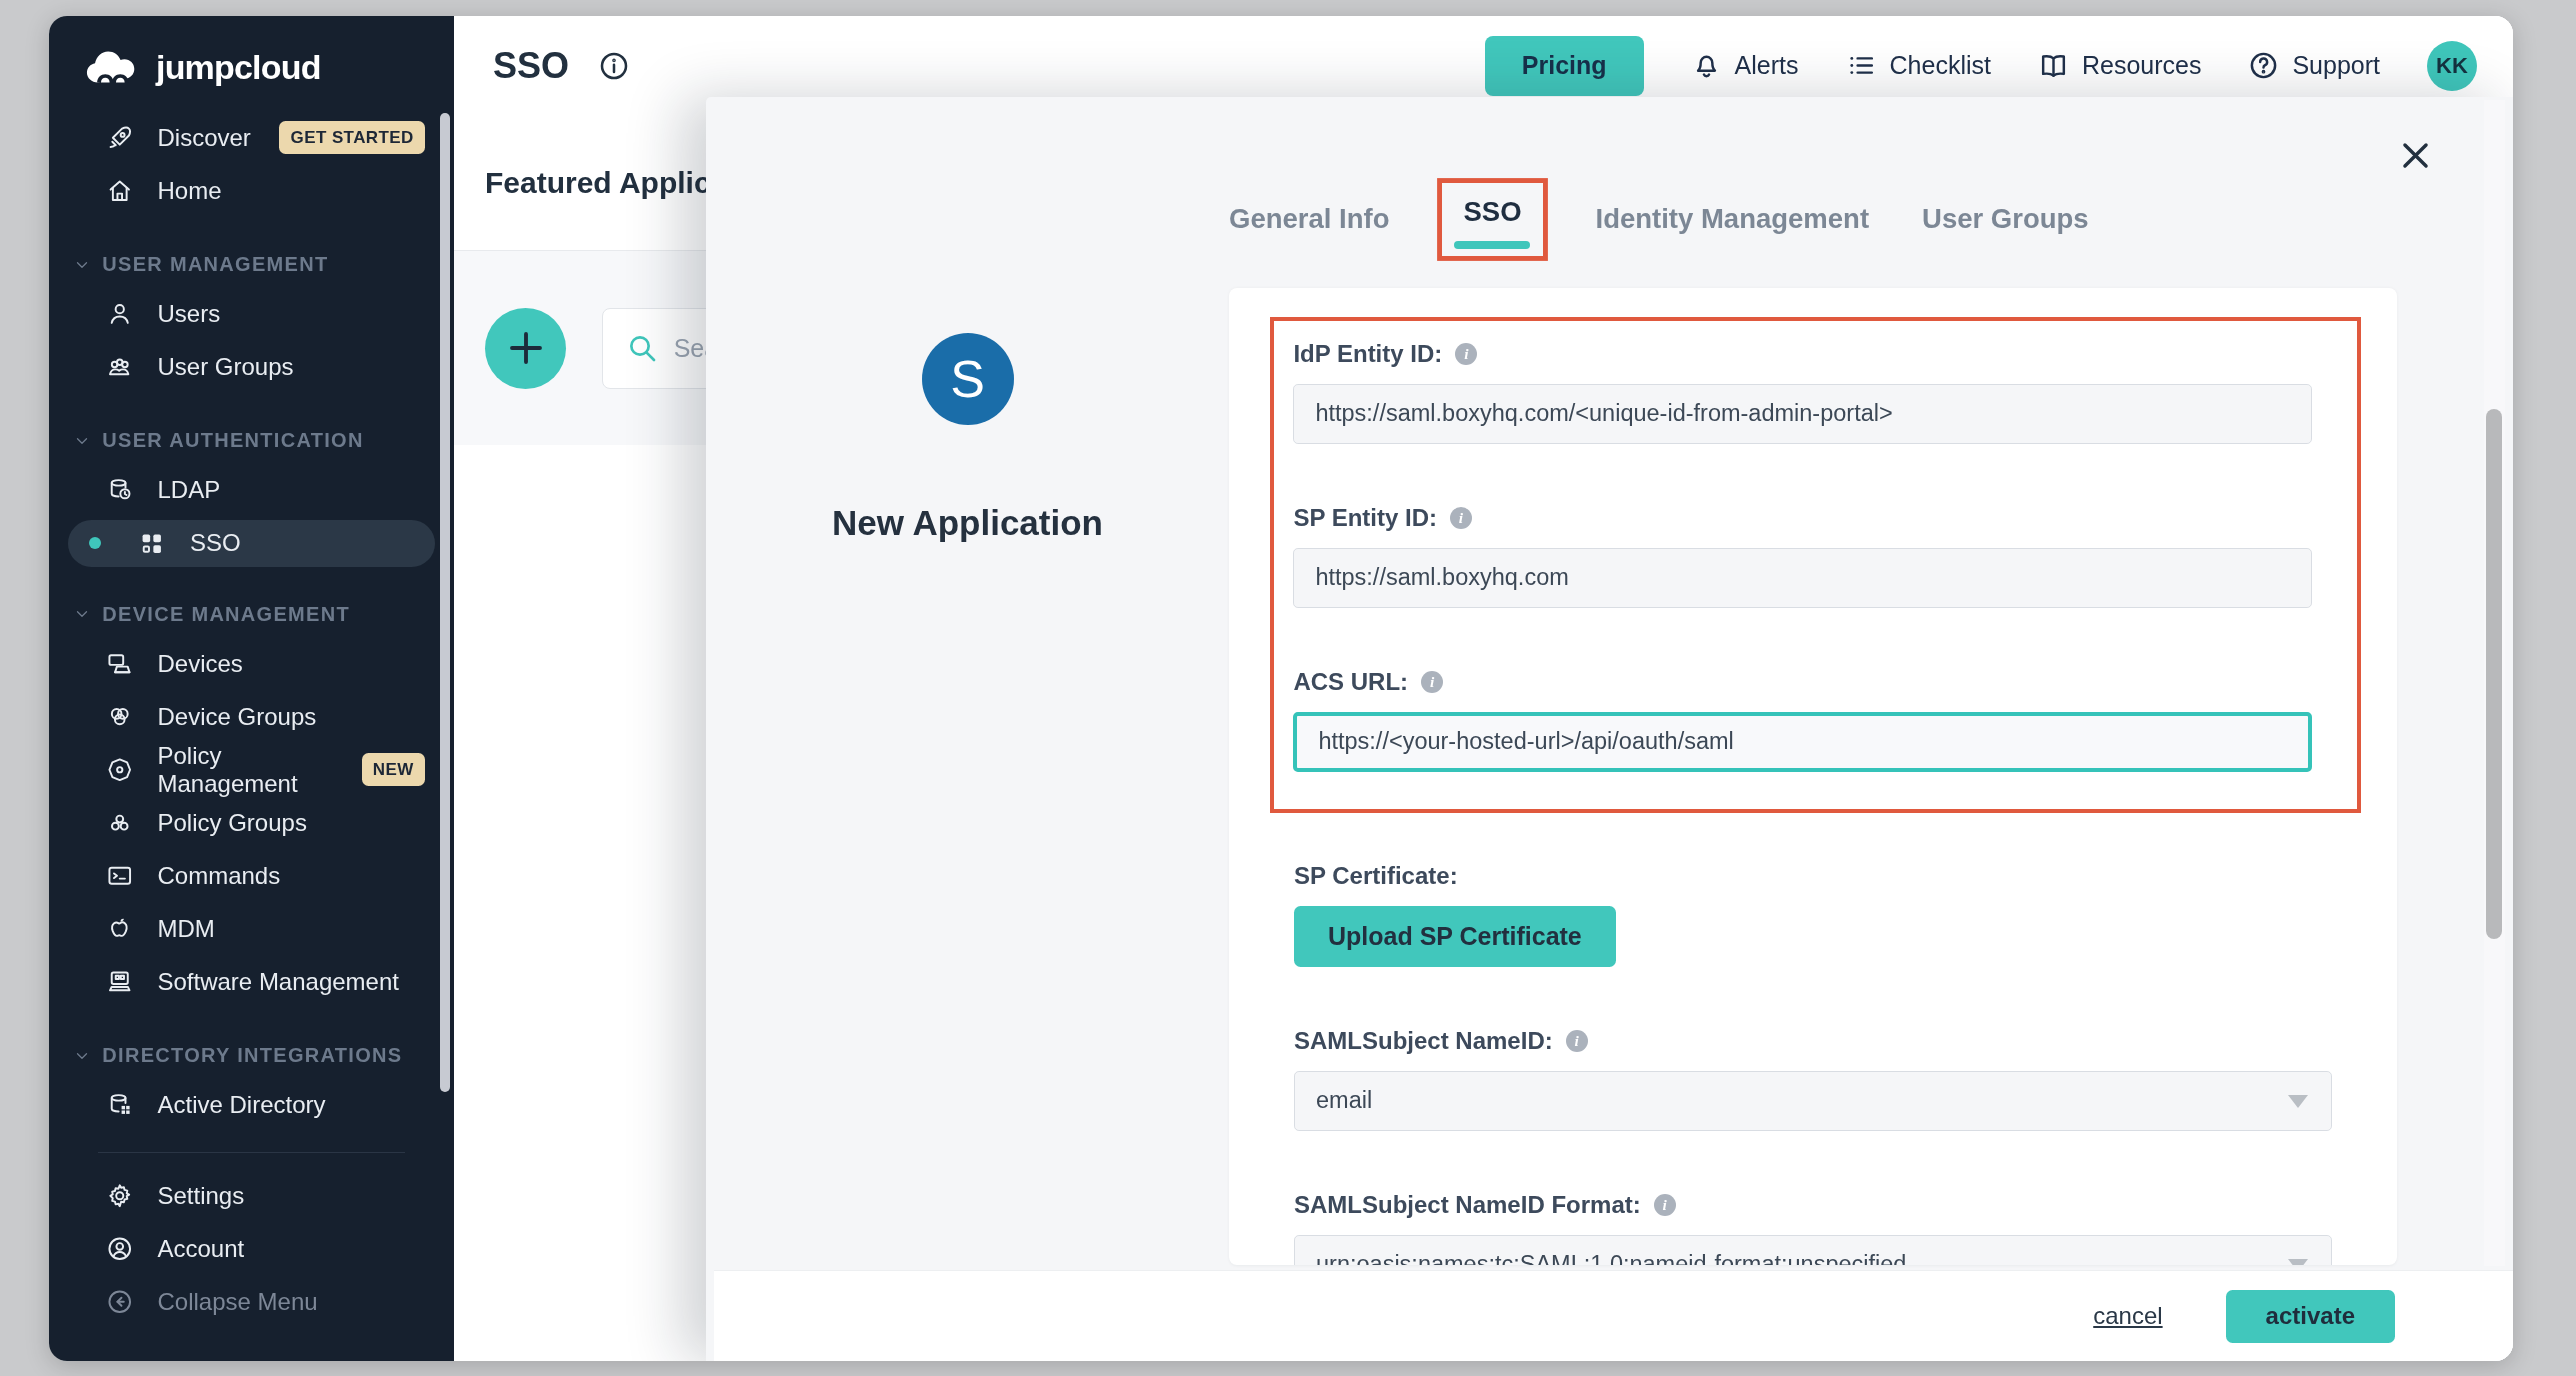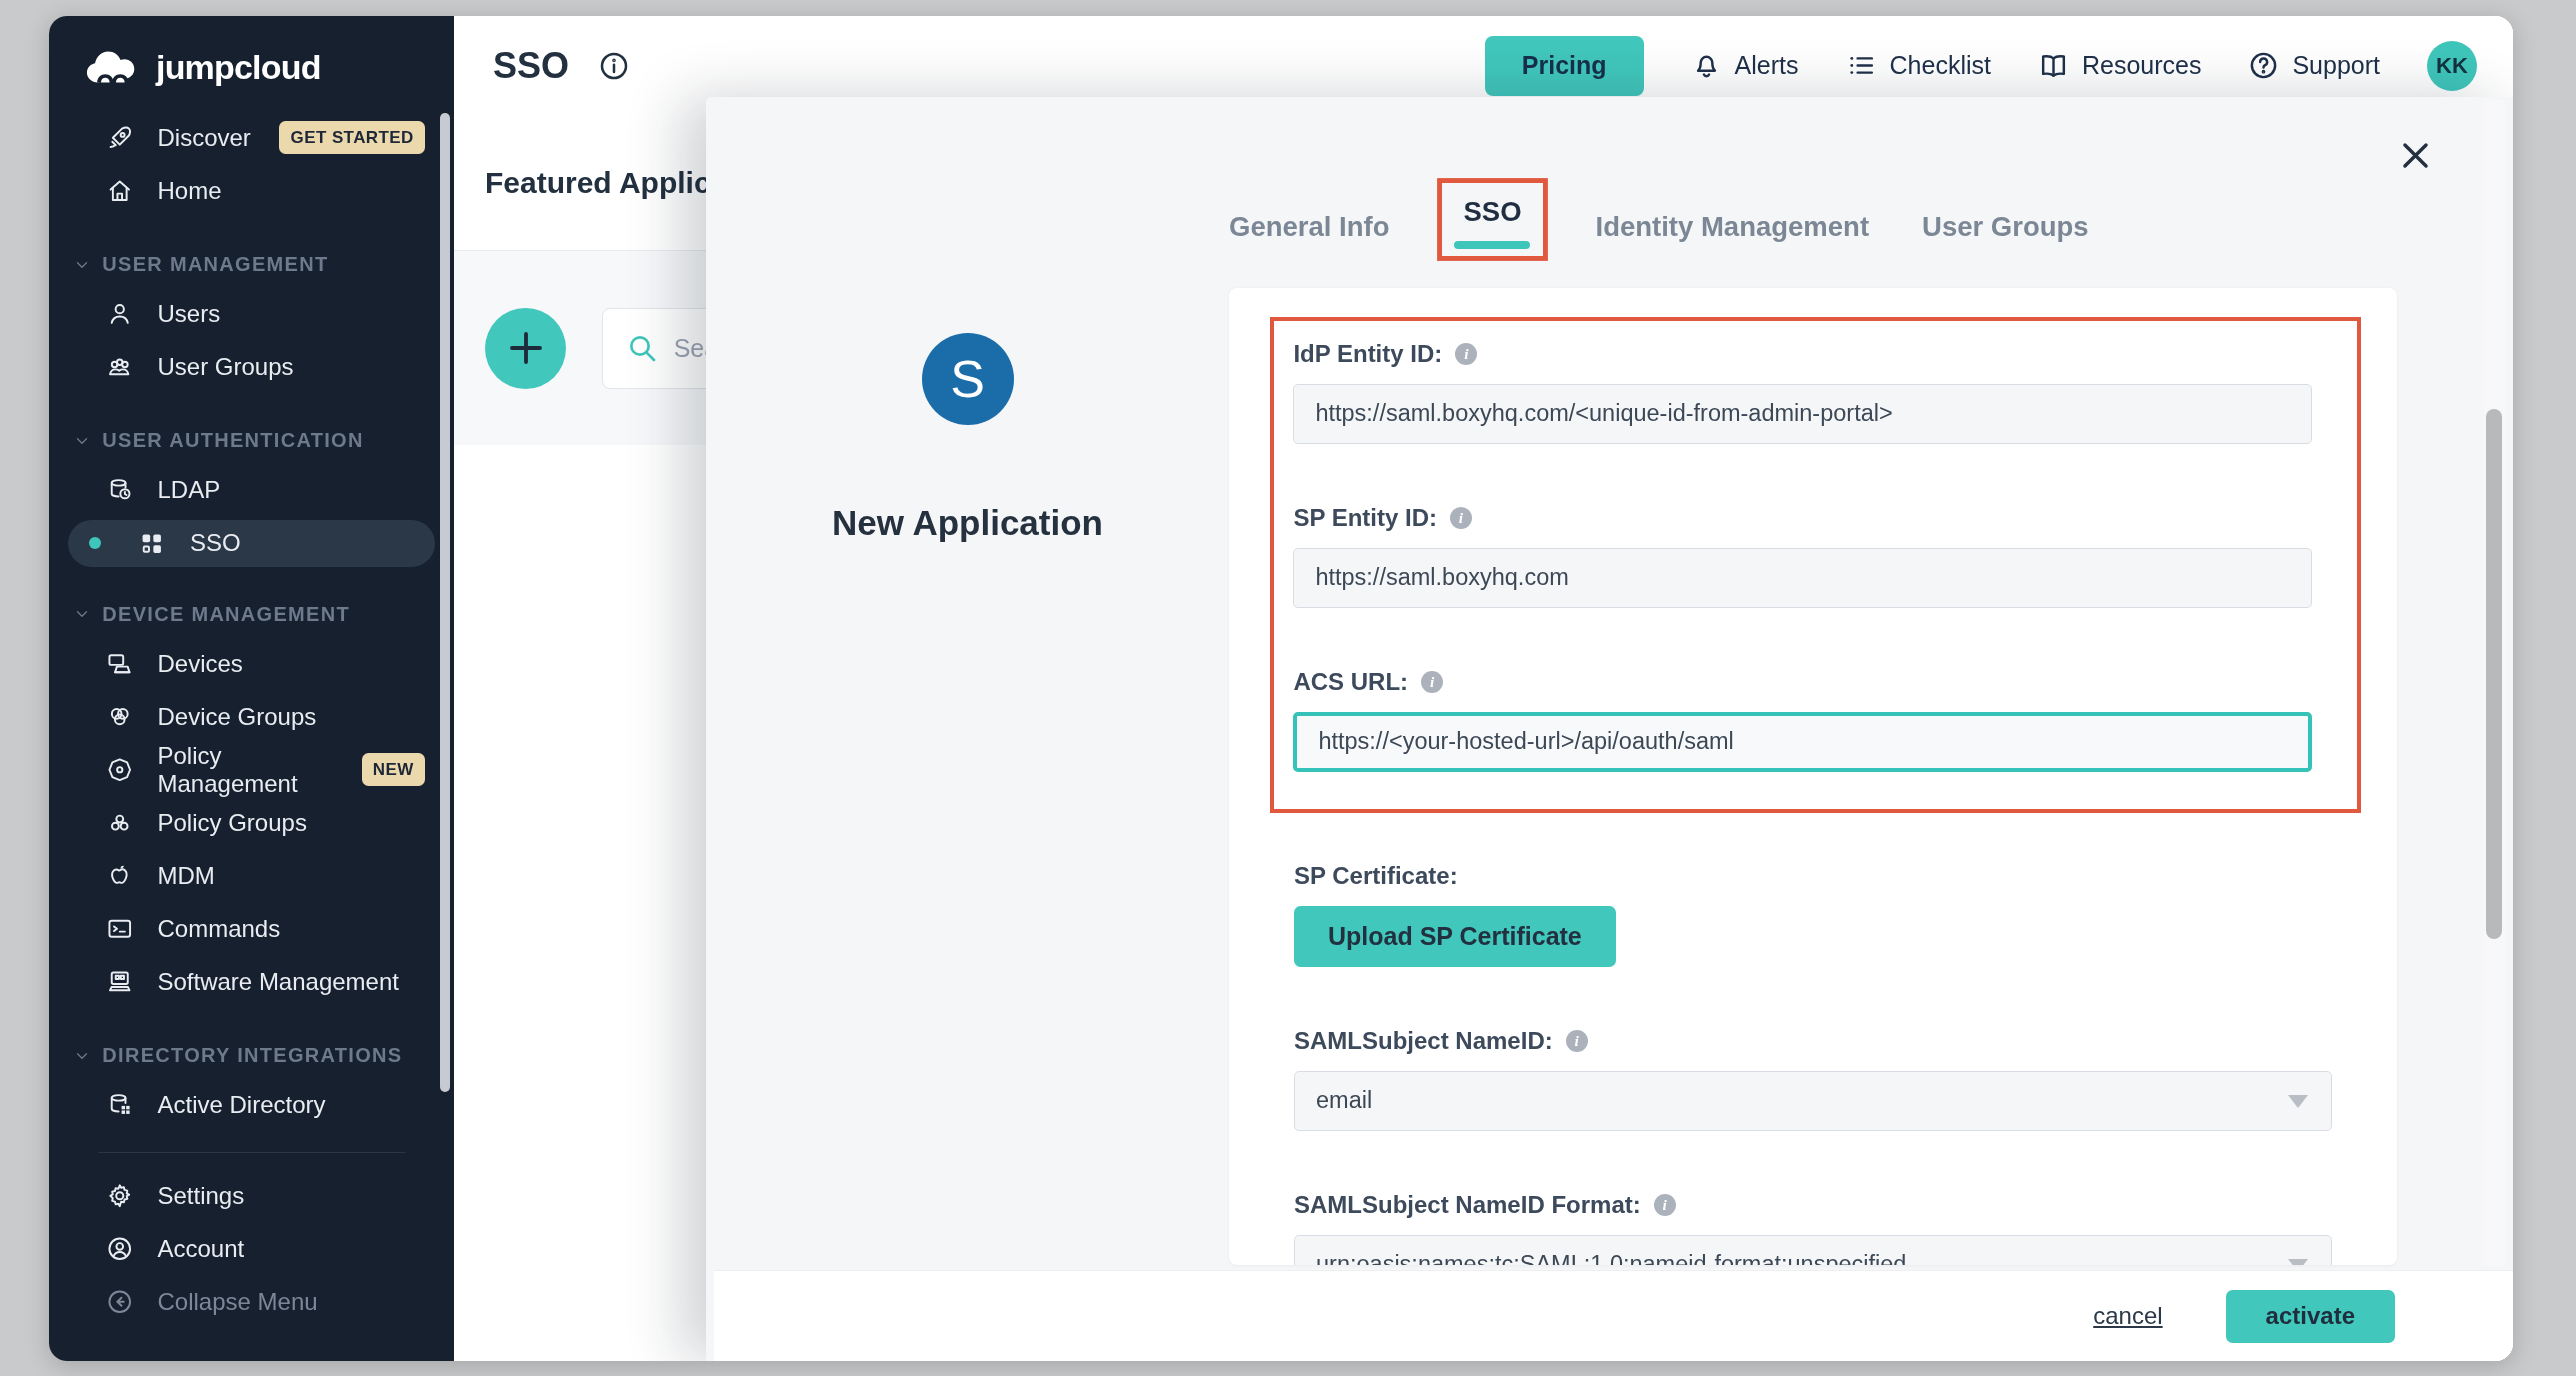--- a/index.html
+++ b/index.html
@@ -98,21 +98,21 @@
     border-top-left-radius:4.9px;
   }
   .modal-close { position:absolute; top:39px; right:78px; width:39px; height:39px; cursor:pointer; color:#22303f; }
   .modal-left { position:absolute; left:0; top:0; width:523px; text-align:center; padding-top:236px; }
   .app-badge {
     width:92px; height:92px; border-radius:50%; background:#1a6da9; color:#fff;
     font-size:52px; display:flex; align-items:center; justify-content:center; margin:0 auto;
   }
   .app-name { margin-top:78px; font-size:35px; font-weight:bold; color:#25313f; }
   .modal-right { position:absolute; left:523px; top:0; width:1168px; bottom:91px; }
-  .tabs { margin-top:99px; display:flex; align-items:flex-end; gap:53px; }
+  .tabs { margin-top:99px; display:flex; align-items:center; gap:53px; }
   .tab { font-size:27.5px; font-weight:bold; color:#7c8795; cursor:pointer; position:relative; white-space:nowrap; }
   .tab.active {
     color:#1f2e40; padding:13px 21px 27.5px; box-shadow:0 0 0 4.9px #e0593e; margin:-13px 0;
   }
   .tab.active::after {
     content:""; position:absolute; left:50%; transform:translateX(-50%);
     bottom:6.5px; width:76px; height:8px; border-radius:4px; background:#3fc6bb;
   }
   .card {
     margin-top:45px; background:#fff; border-radius:8px; height:977px;
@@ -284,32 +284,32 @@
       <div class="side-item">
         <svg class="si line" viewBox="0 0 24 24">
             <circle cx="12" cy="8.8" r="3"></circle>
             <circle cx="8.2" cy="15" r="3"></circle>
             <circle cx="15.8" cy="15" r="3"></circle>
           </svg>
         <span>Policy Groups</span>
       </div>
       <div class="side-item">
         <svg class="si line" viewBox="0 0 24 24">
-            <path d="M15.6 3.4c-.3 1.3-1.5 2.4-2.9 2.3-.2-1.4 1.1-2.7 2.9-2.3z" fill="currentColor" stroke="none"></path>
-            <path d="M12.5 7c1.1-.7 2.7-.8 3.9.2 1.6 1.4 2 4.4.9 7.1-.9 2-2.2 3.9-3.6 3.9-.9 0-1.2-.6-2.1-.6s-1.3.6-2.2.6c-1.4 0-2.7-2.1-3.5-4.1-1-2.7-.5-5.6 1.2-6.9 1.2-.9 2.7-.8 3.7-.1.6.4 1.2.4 1.7-.1z"></path>
-          </svg>
-        <span>MDM</span>
-      </div>
-      <div class="side-item">
-        <svg class="si line" viewBox="0 0 24 24">
             <rect x="3" y="5" width="18" height="14" rx="2"></rect>
             <path d="M7 10l2.6 2L7 14"></path>
             <path d="M12 14.5h4.5"></path>
           </svg>
         <span>Commands</span>
+      </div>
+      <div class="side-item">
+        <svg class="si line" viewBox="0 0 24 24">
+            <path d="M15.6 3.4c-.3 1.3-1.5 2.4-2.9 2.3-.2-1.4 1.1-2.7 2.9-2.3z" fill="currentColor" stroke="none"></path>
+            <path d="M12.5 7c1.1-.7 2.7-.8 3.9.2 1.6 1.4 2 4.4.9 7.1-.9 2-2.2 3.9-3.6 3.9-.9 0-1.2-.6-2.1-.6s-1.3.6-2.2.6c-1.4 0-2.7-2.1-3.5-4.1-1-2.7-.5-5.6 1.2-6.9 1.2-.9 2.7-.8 3.7-.1.6.4 1.2.4 1.7-.1z"></path>
+          </svg>
+        <span>MDM</span>
       </div>
       <div class="side-item">
         <svg class="si line" viewBox="0 0 24 24">
             <rect x="5" y="4" width="14" height="10" rx="1.5"></rect>
             <path d="M3.5 19.5h17l-1.4-3H4.9z"></path>
             <rect x="8.5" y="6.8" width="2.8" height="2.8"></rect>
             <rect x="12.9" y="6.8" width="2.8" height="2.8"></rect>
           </svg>
         <span>Software Management</span>
       </div>

